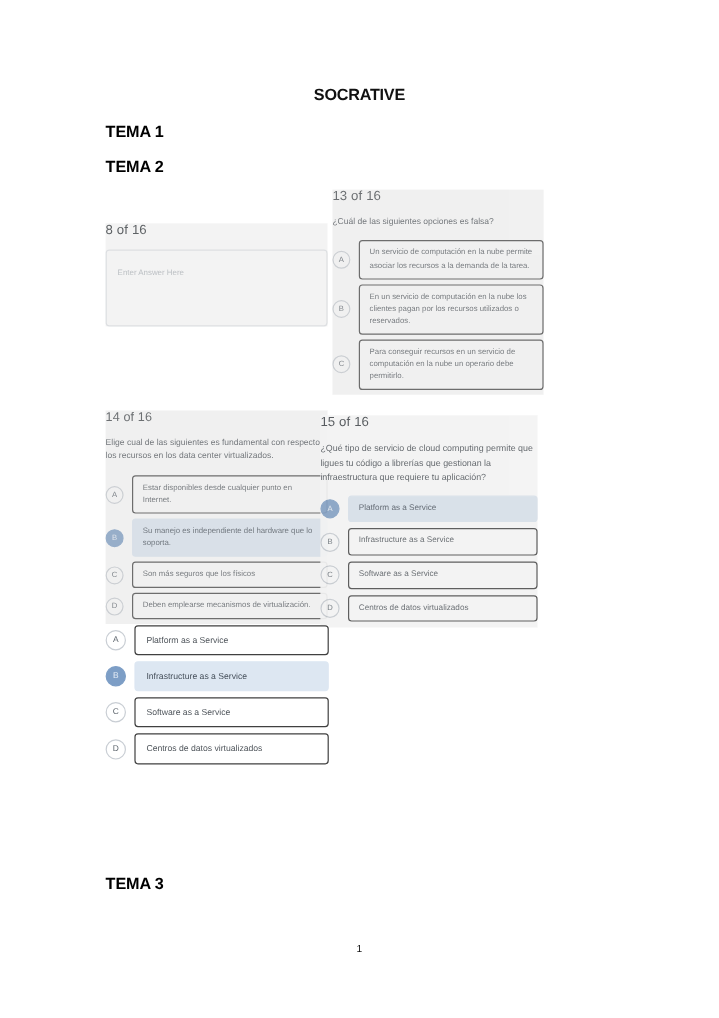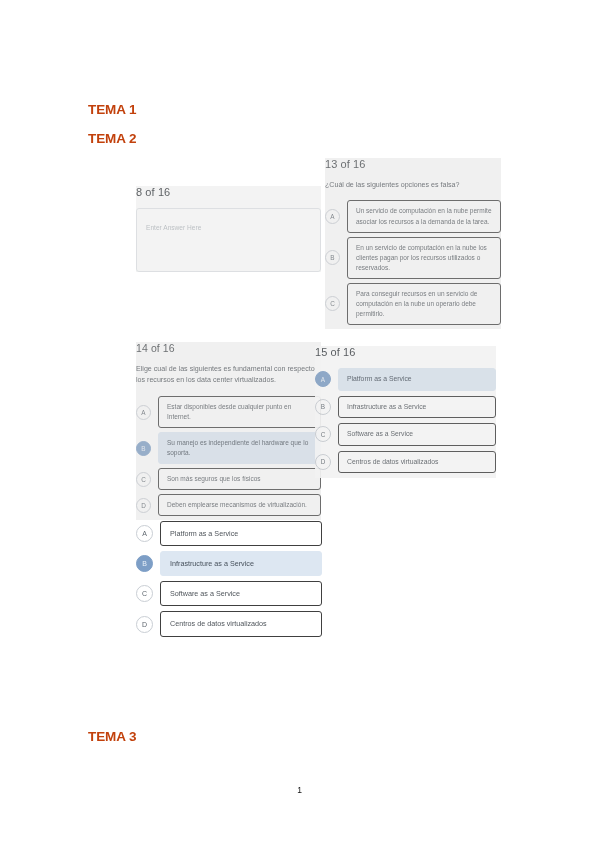--- a/index.html
+++ b/index.html
@@ -32,21 +32,21 @@
     font-size: 13.5px;
     font-weight: bold;
     letter-spacing: -0.2px;
     color: #111111;
   }
   .heading {
     position: absolute;
     left: 88px;
     font-size: 13.5px;
     font-weight: bold;
-    color: #c2410c;
+    color: #000000;
     letter-spacing: -0.1px;
   }
   .h-tema1 { top: 102px; }
   .h-tema2 { top: 131px; }
   .h-tema3 { top: 729px; }
 
   .page-number {
     position: absolute;
     top: 785px;
     left: 0;
@@ -55,21 +55,20 @@
     font-size: 8.5px;
     color: #111111;
   }
 
   
   .card {
     position: absolute;
     background: #ffffff;
     box-sizing: border-box;
     font-family: "Liberation Sans", sans-serif;
-    margin-left: 48px;
   }
   .card.blurry {
     filter: blur(0.38px) contrast(0.80) brightness(1.06);
     opacity: 0.92;
   }
   .card.blurry-more {
     filter: blur(0.55px) contrast(0.72) brightness(1.09);
     opacity: 0.88;
   }
 
@@ -171,20 +170,21 @@
   #card-q15 .option-letter { width: 16px; height: 16px; }
   #card-q15 .option { margin-bottom: 5px; }
 
   #card-q8 .card-counter { font-size: 11px; }
 </style>
 </head>
 <body>
 
 <div class="page">
 
+  <div class="doc-title">SOCRATIVE</div>
 
   <div class="heading h-tema1">TEMA 1</div>
   <div class="heading h-tema2">TEMA 2</div>
 
   <div class="card blurry" id="card-q8">
     <div class="card-counter">8 of 16</div>
     <div class="answer-box">
       <span class="answer-placeholder">Enter Answer Here</span>
     </div>
   </div>
@@ -240,20 +240,21 @@
         <div class="option-letter">D</div>
         <div class="option-body">
           <span class="option-text">Deben emplearse mecanismos de virtualización.</span>
         </div>
       </div>
     </div>
   </div>
 
   <div class="card blurry" id="card-q15">
     <div class="card-counter">15 of 16</div>
+    <div class="card-question">¿Qué tipo de servicio de cloud computing permite que ligues tu código a librerías que gestionan la infraestructura que requiere tu aplicación?</div>
     <div class="options">
       <div class="option selected">
         <div class="option-letter">A</div>
         <div class="option-body">
           <span class="option-text">Platform as a Service</span>
         </div>
       </div>
       <div class="option">
         <div class="option-letter">B</div>
         <div class="option-body">

